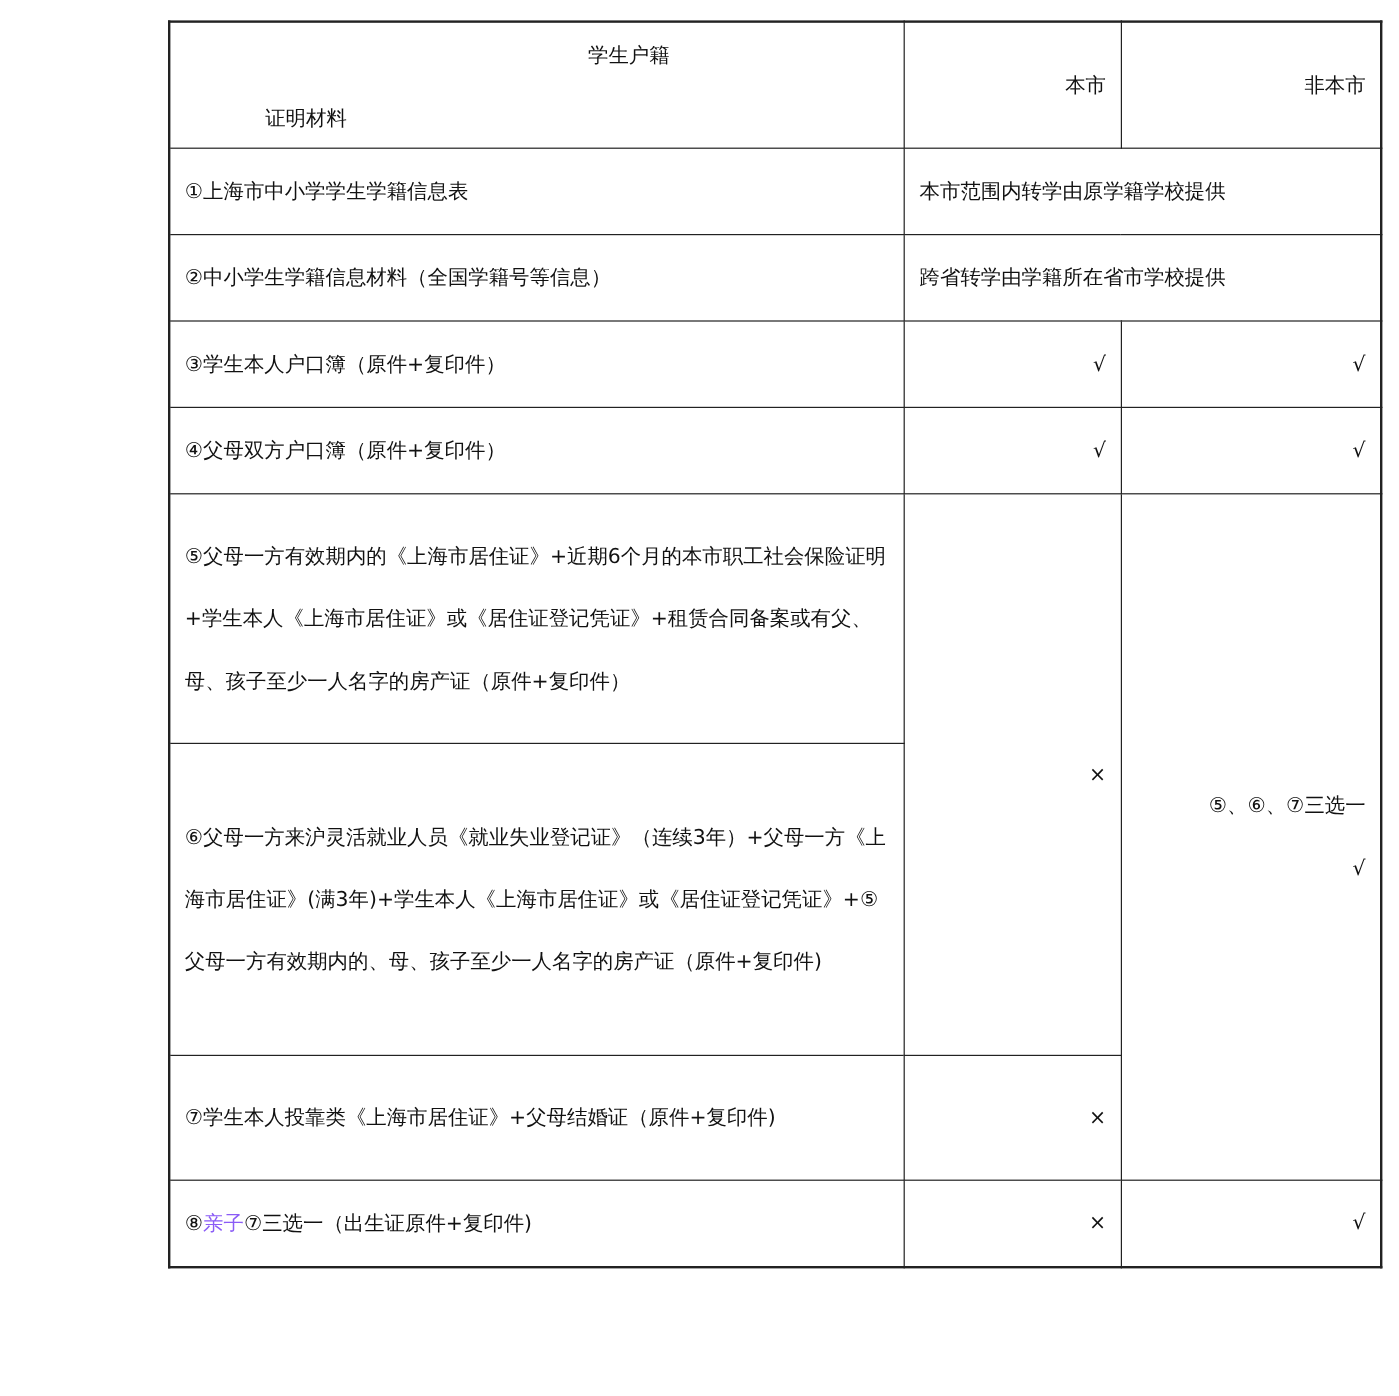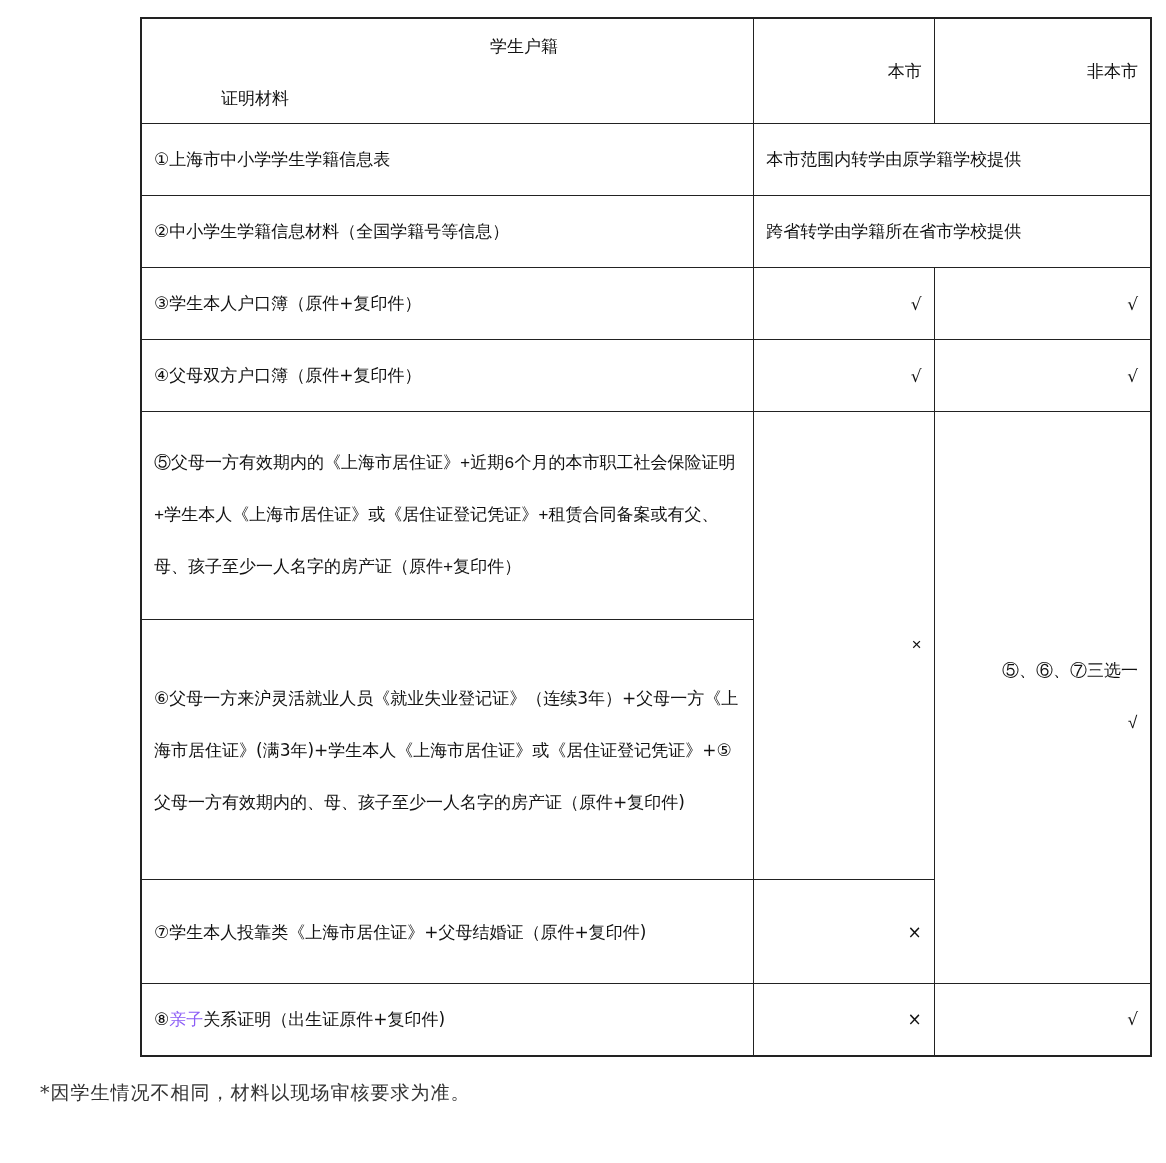--- a/index.html
+++ b/index.html
@@ -19,21 +19,21 @@
   }
   .c1 { width: 537px; }
   .c2 { width: 158px; }
   .c3 { width: 190px; }
   .center { text-align: right; }
   .hdr-diag { height: 104px; position: relative; padding: 0 !important; }
   .hdr-diag .top { position: absolute; left: 348px; top: 16px; }
   .hdr-diag .bottom { position: absolute; left: 79px; top: 68px; }
   .r1 { height: 72px; }
   .r5 td.lh, .r6 td.lh, .r7 td.lh { line-height: 52px; }
-  .r5 { height: 208px; font-family: Liberation Mono, monospace; }
+  .r5 { height: 208px; }
   .r6 { height: 260px; }
   .r7 { height: 104px; }
   .r8 { height: 72px; }
   .blue { color: #8b5cf6; }
   .choice-line { line-height: 52px; }
   .notes { position: absolute; left: 40px; top: 1076px;
            font-family: "DejaVu Serif", "Liberation Serif", serif;
            font-size: 19px; color: #333; letter-spacing: 1px; }
   .notes div { height: 44px; line-height: 32px; }
 </style>
@@ -83,23 +83,22 @@
   </tr>
   <tr class="r6">
     <td class="lh">⑥父母一方来沪灵活就业人员《就业失业登记证》（连续3年）+父母一方《上海市居住证》(满3年)+学生本人《上海市居住证》或《居住证登记凭证》+⑤父母一方有效期内的、母、孩子至少一人名字的房产证（原件+复印件)</td>
   </tr>
   <tr class="r7">
     <td class="lh">⑦学生本人投靠类《上海市居住证》+父母结婚证（原件+复印件)</td>
     <td class="center">×</td>
   </tr>
   <tr class="r8">
     <td>
-      <span>⑧</span><span class="blue">亲子</span><span>关系证明（出生证原件+复印件)</span>
+      <span>⑧</span><span class="blue">亲子</span><span>⑦三选一（出生证原件+复印件)</span>
     </td>
     <td class="center">×</td>
     <td class="center">√</td>
   </tr>
 </tbody>
   </table>
 
 <div class="notes">
-  <div>*因学生情况不相同，材料以现场审核要求为准。</div>
 </div>
 
 </body></html>

